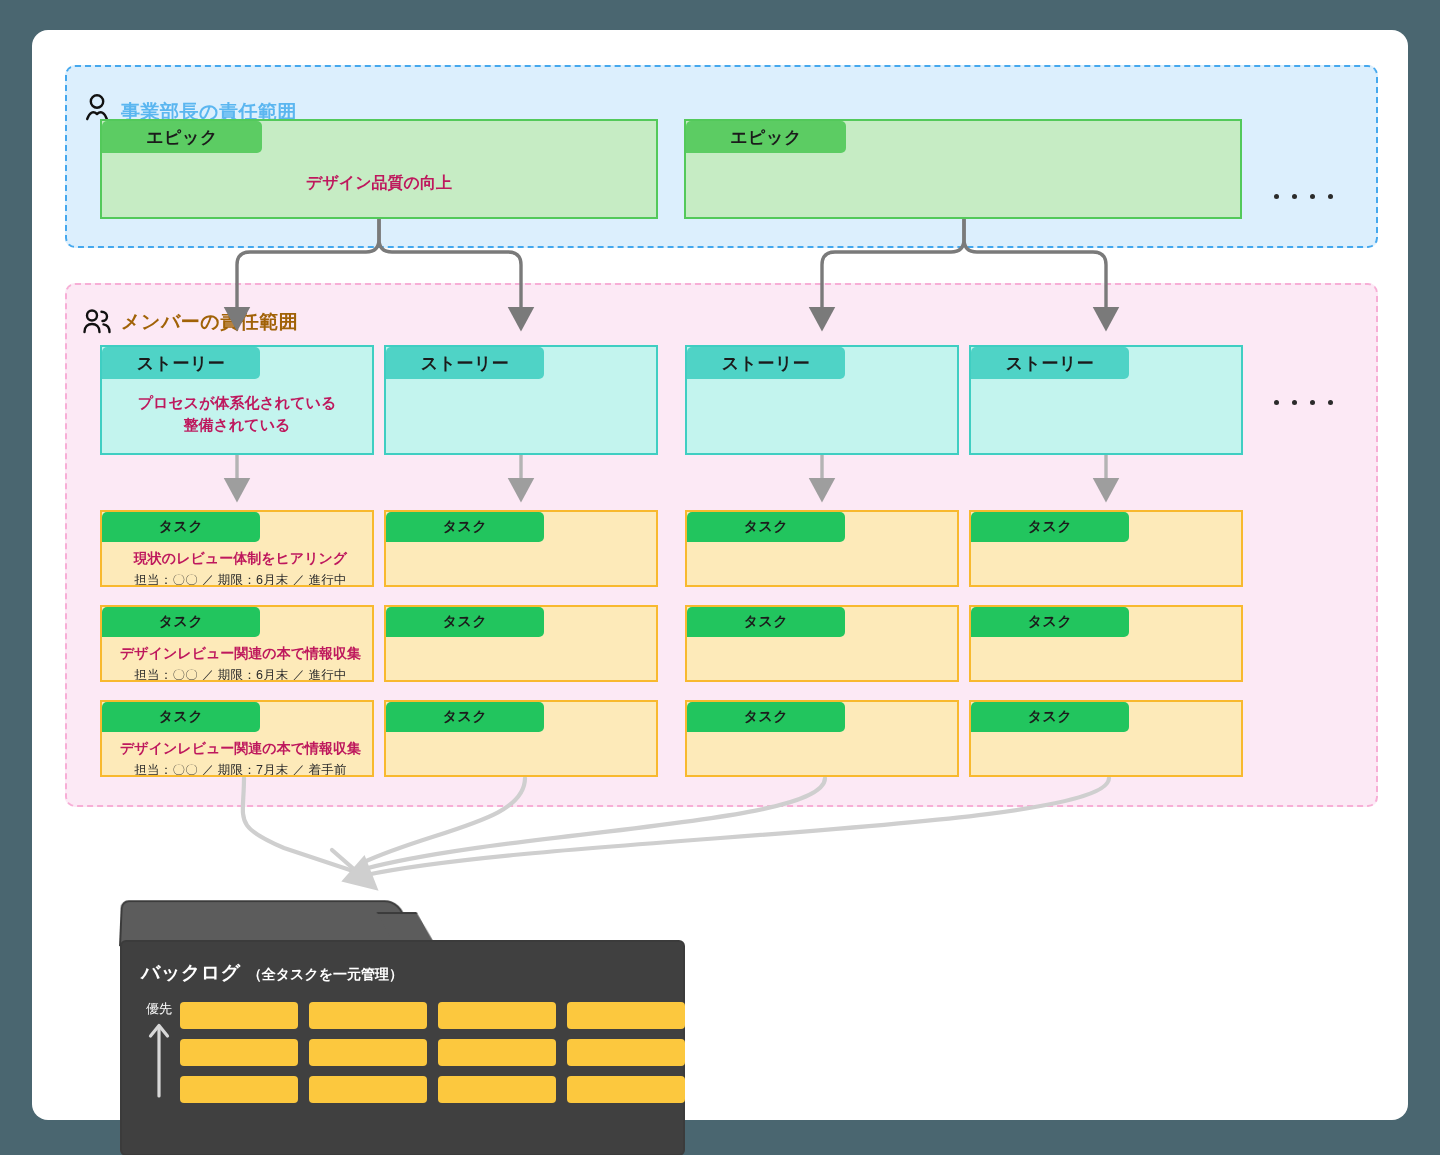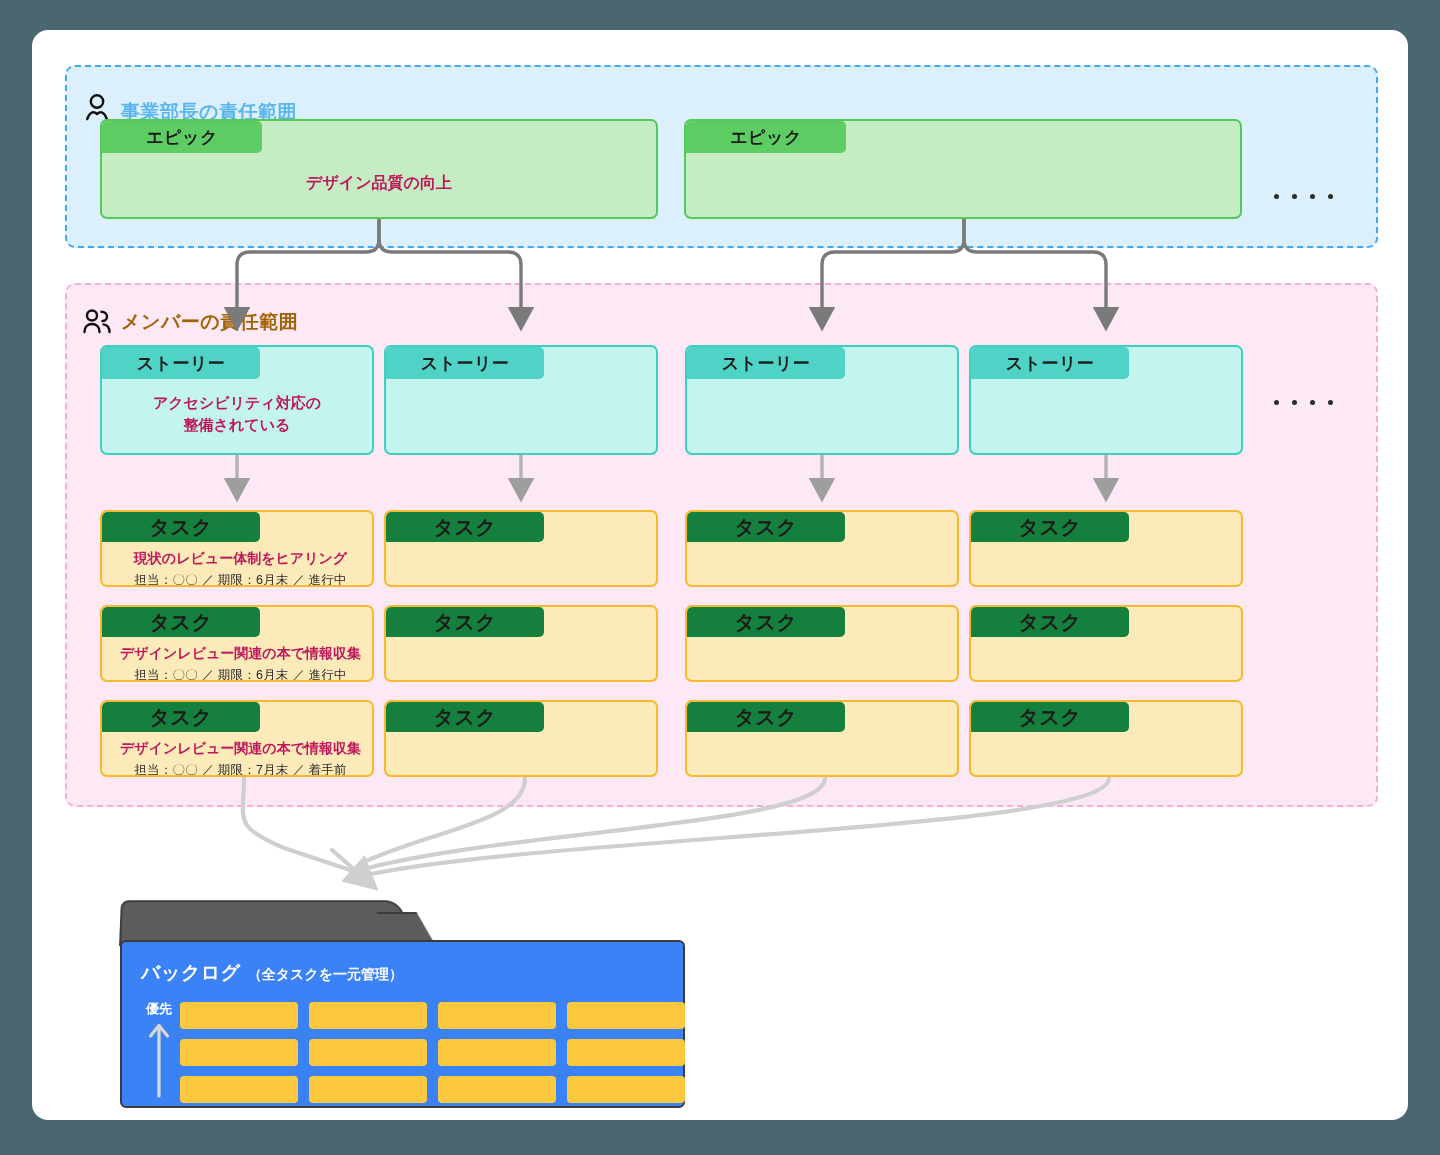--- a/index.html
+++ b/index.html
@@ -57,21 +57,21 @@
     font-weight: bold;
     letter-spacing: .5px;
   }
   .title-exec { color: #5bb6f0; margin-top: 10px; }
   .title-member { color: #a16207; }
   .band-icon { width: 30px; height: 30px; display: block; }
 
   
   .card {
     position: absolute;
-    border-radius: 7px;
+    border-radius: 0;
     overflow: hidden;
   }
   .card-tag {
     height: 32px;
     width: 158px;
     display: flex;
     align-items: center;
     justify-content: center;
     font-size: 17px;
     font-weight: bold;
@@ -124,21 +124,21 @@
   }
   .story .card-tag { background: #4fd3c6; width: 158px; }
 
   
   .task {
     background: #fdeab9;
     border: 2px solid #f8b92e;
     height: 77px;
   }
   .task .card-tag { background: #fcc council; }
-  .task .card-tag { background: #15803d; width: 158px; height: 30px; font-size: 20px; }
+  .task .card-tag { background: #22c55e; width: 158px; height: 30px; font-size: 14px; }
   .task .card-body { top: 44px; margin-left: 7px; }
   .task .card-text { font-size: 14px; }
 
   .dots {
     position: absolute;
     display: flex;
     gap: 13px;
     align-items: center;
   }
   .dots span {
@@ -170,22 +170,22 @@
     position: absolute;
     right: -24px; top: 10px;
     width: 40px; height: 36px;
     background: #5c5c5c;
     transform: skewX(28deg);
     border-top: 2px solid #3b3b3b;
   }
   .backlog-body {
     position: absolute;
     left: 0; top: 40px;
-    width: 565px; height: 168px;
-    background: #3b82f6;
+    width: 565px; height: 216px;
+    background: #404040;
     border: 2px solid #3b3b3b;
     border-radius: 6px;
   }
   .backlog-title {
     position: absolute;
     left: 19px; top: 18px;
     display: flex;
     align-items: baseline;
     gap: 7px;
   }
@@ -200,21 +200,20 @@
     font-weight: bold;
     color: #ffffff;
   }
   .priority {
     position: absolute;
     left: 16px; top: 58px;
     width: 42px;
     display: flex;
     flex-direction: column;
     align-items: center;
-    font-weight: bold;
   }
   .priority-label {
     font-size: 13px;
     color: #ffffff;
     margin-bottom: 2px;
   }
   .grid {
     position: absolute;
     left: 58px; top: 60px;
     display: grid;
@@ -322,21 +321,21 @@
   <div class="dots" style="left:1242px; top:164px;">
     <span></span>
       <span></span>
       <span></span>
       <span></span>
   </div>
 
   <div class="card story" style="left:68px; top:315px; width:274px;">
     <div class="card-tag">ストーリー</div>
     <div class="card-body">
-      <div class="card-text">アクセシビリティ対応の
+      <div class="card-text">プロセスが体系化されている
 整備されている</div>
     </div>
   </div>
 
   <div class="card story" style="left:352px; top:315px; width:274px;">
     <div class="card-tag">ストーリー</div>
   </div>
 
   <div class="card story" style="left:653px; top:315px; width:274px;">
     <div class="card-tag">ストーリー</div>

